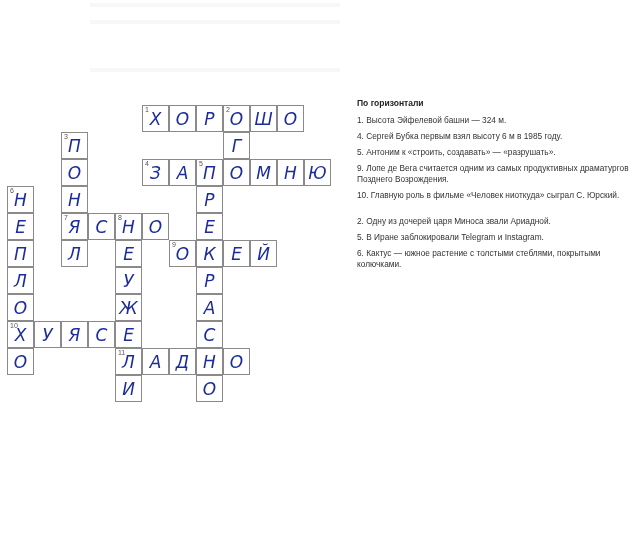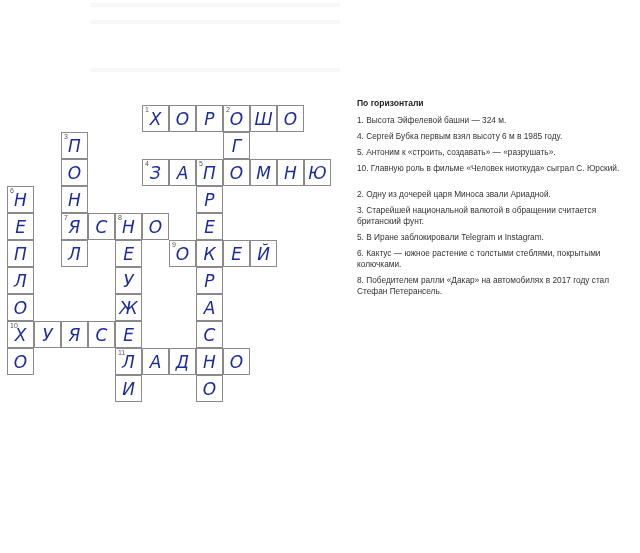--- a/index.html
+++ b/index.html
@@ -208,22 +208,21 @@
       <span class="letter" style="color: rgb(28, 44, 156);">О</span>
     </div>
   </div>
 
 <div class="clues">
   <div class="section">
     <h3>По горизонтали</h3>
     <div class="clue">1. Высота Эйфелевой башни — 324 м.</div>
     <div class="clue">4. Сергей Бубка первым взял высоту 6 м в 1985 году.</div>
     <div class="clue">5. Антоним к «строить, создавать» — «разрушать».</div>
+    <div class="clue">9. Лопе де Вега считается одним из самых продуктивных драматургов Позднего Возрождения.</div>
     <div class="clue">10. Главную роль в фильме «Человек ниоткуда» сыграл С. Юрский.</div>
   </div>
   <div class="section">
     <div class="clue">2. Одну из дочерей царя Миноса звали Ариадной.</div>
-    <div class="clue">3. Старейшей национальной валютой в обращении считается британский фунт.</div>
     <div class="clue">5. В Иране заблокировали Telegram и Instagram.</div>
     <div class="clue">6. Кактус — южное растение с толстыми стеблями, покрытыми колючками.</div>
-    <div class="clue">8. Победителем ралли «Дакар» на автомобилях в 2017 году стал Стефан Петерансель.</div>
   </div>
 </div>
 
 </body></html>

